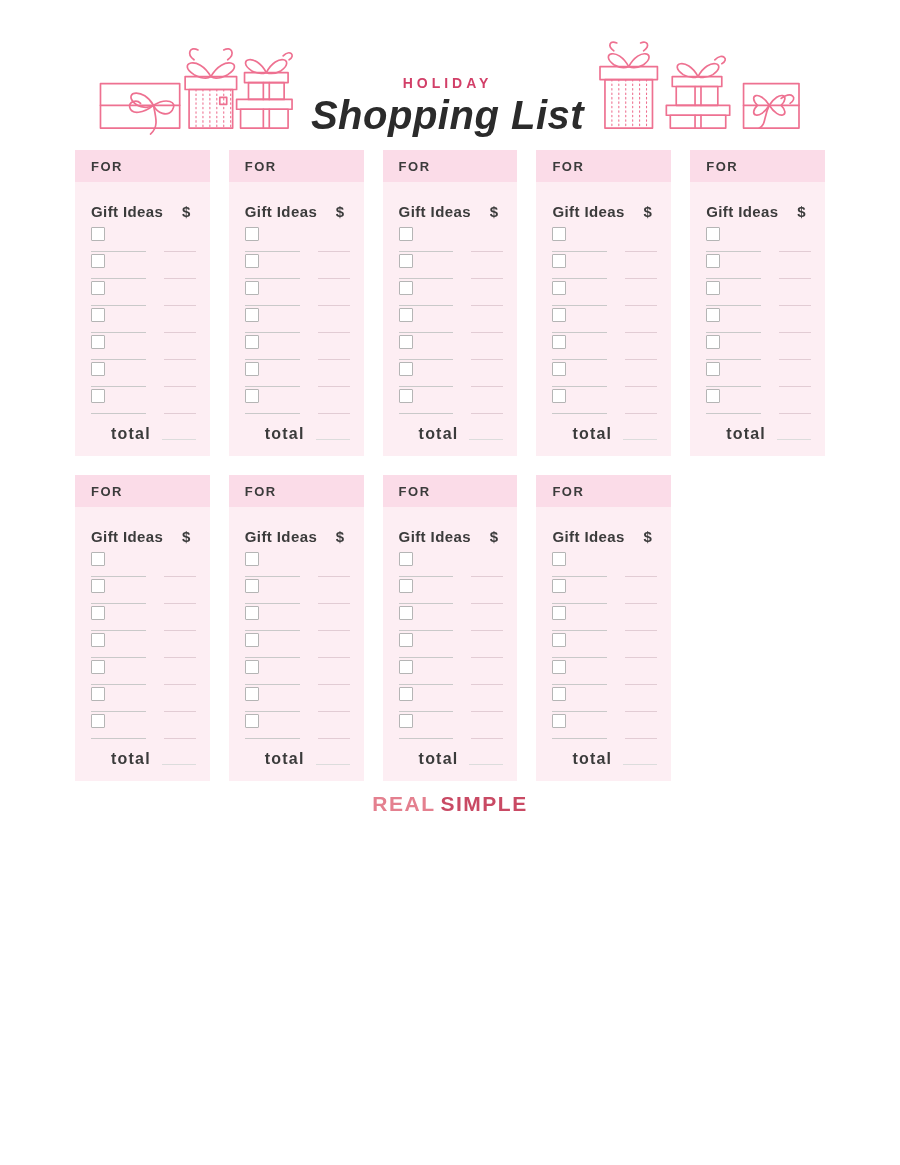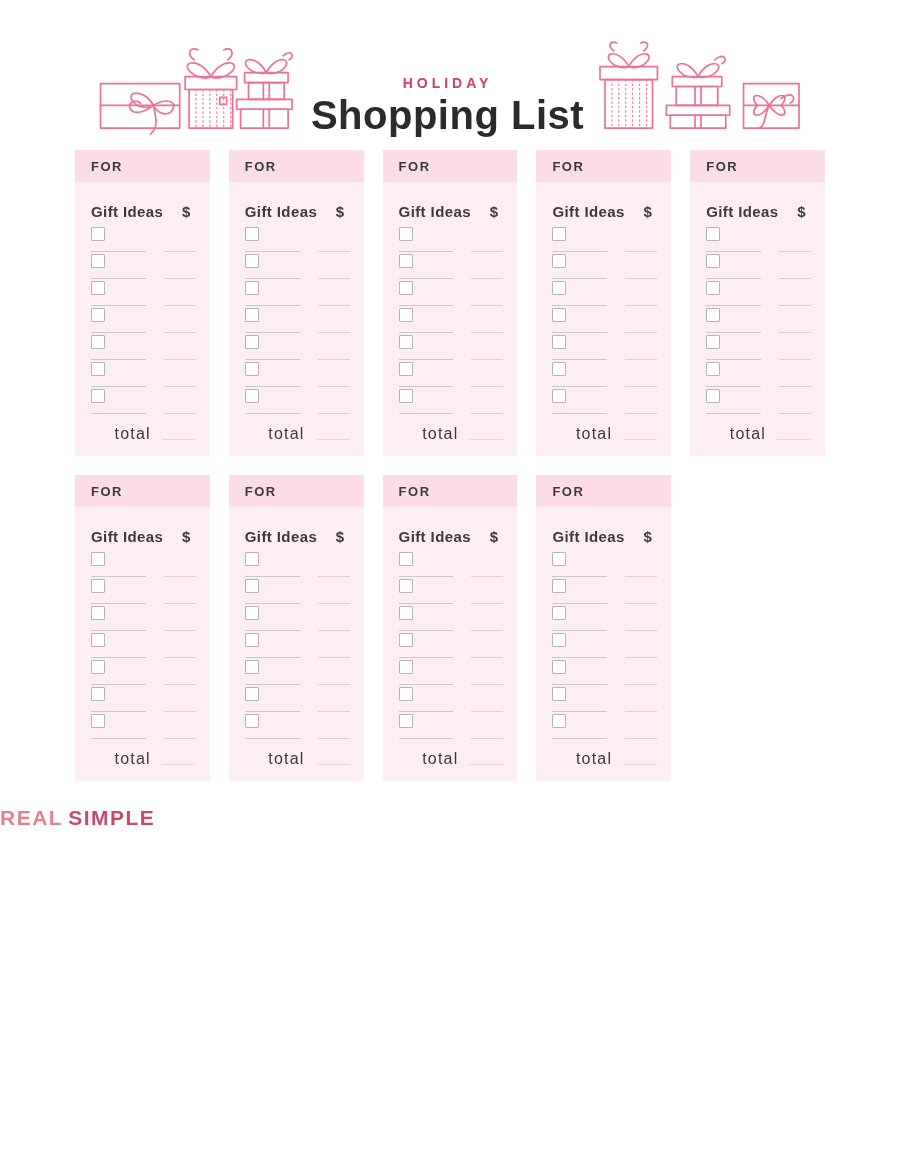--- a/index.html
+++ b/index.html
@@ -20,21 +20,21 @@
     stroke-width:1.7; stroke-linecap:round; stroke-linejoin:round;
   }
   .gift-art .stripes { stroke-width:1.1; stroke-dasharray:1.5 3; }
   .title-block { text-align:center; margin:0 6px; padding-bottom:2px; }
   .eyebrow {
     font-size:14px; font-weight:700; letter-spacing:4px;
     color:var(--accent,#d23f68);
   }
   .main-title {
     margin:4px 0 0; font-size:40px; line-height:1; font-weight:600;
-    letter-spacing:0.5px; color:var(--title-color,#2b2b2b);
+    letter-spacing:0.5px; color:var(--title-color,#2b2b2b);font-style:italic;
   }
 
   
   .grid {
     display:grid; grid-template-columns:repeat(5,1fr);
     gap:19px; margin:13px 75px 0;
   }
   .card { background:var(--card-body-bg,#fdeef3); }
   .card-header {
     background:var(--card-header-bg,#fbdce8); height:32px;
@@ -63,31 +63,31 @@
   }
   .price-line {
     position:absolute; right:0; bottom:1px; width:32px; height:0;
     border-bottom:1.5px solid var(--price-line-color,#e2ccd4);
   }
   .total-row {
     display:flex; justify-content:flex-end; align-items:flex-end;
     gap:11px; margin-top:7px; height:20px;
   }
   .total-label {
-    font-size:16px; font-weight:400; letter-spacing:1.2px;
+    font-size:16px; font-weight:700; letter-spacing:1.2px;
     color:var(--text-dark,#3b3b3b); line-height:1;
   }
   .total-line {
     width:34px; height:0; margin-bottom:2px;
     border-bottom:1.5px solid var(--total-line-color,#dcdcdc);
   }
 
   
   .brand {
-    margin-top:26px; 
+    margin-top:12px; text-align:center;
     font-size:21px; font-weight:700; letter-spacing:1.5px; line-height:1;
   }
   .brand-first { color:var(--brand-light,#e4808f); }
   .brand-second { color:var(--brand-dark,#c94a64); margin-left:5px; }
 </style>
 </head>
 <body>
 
 <div class="page">
 

